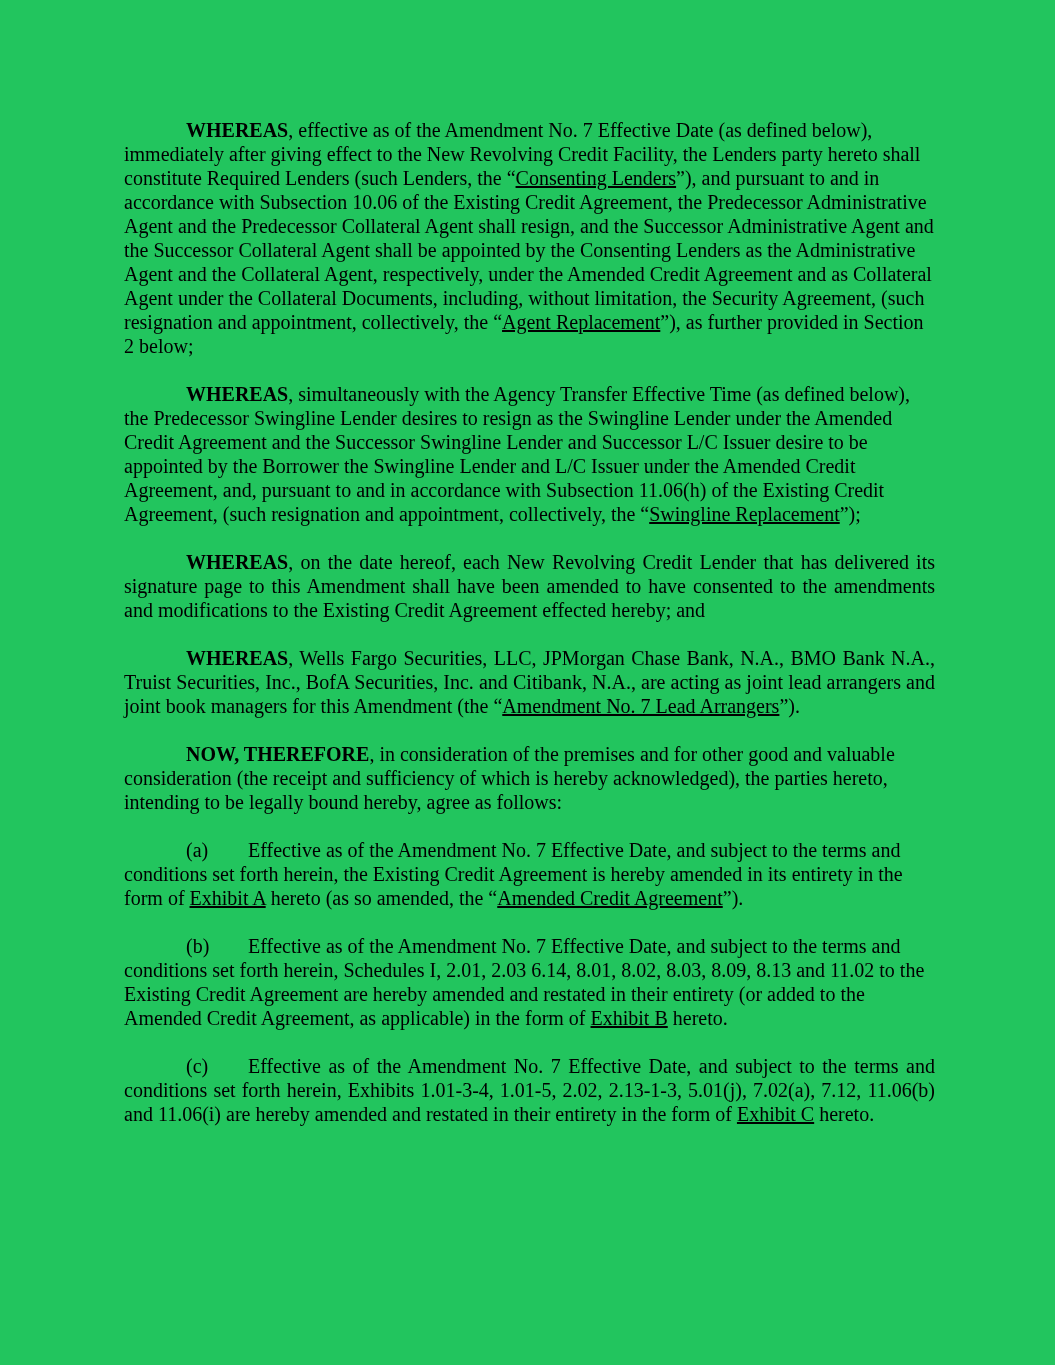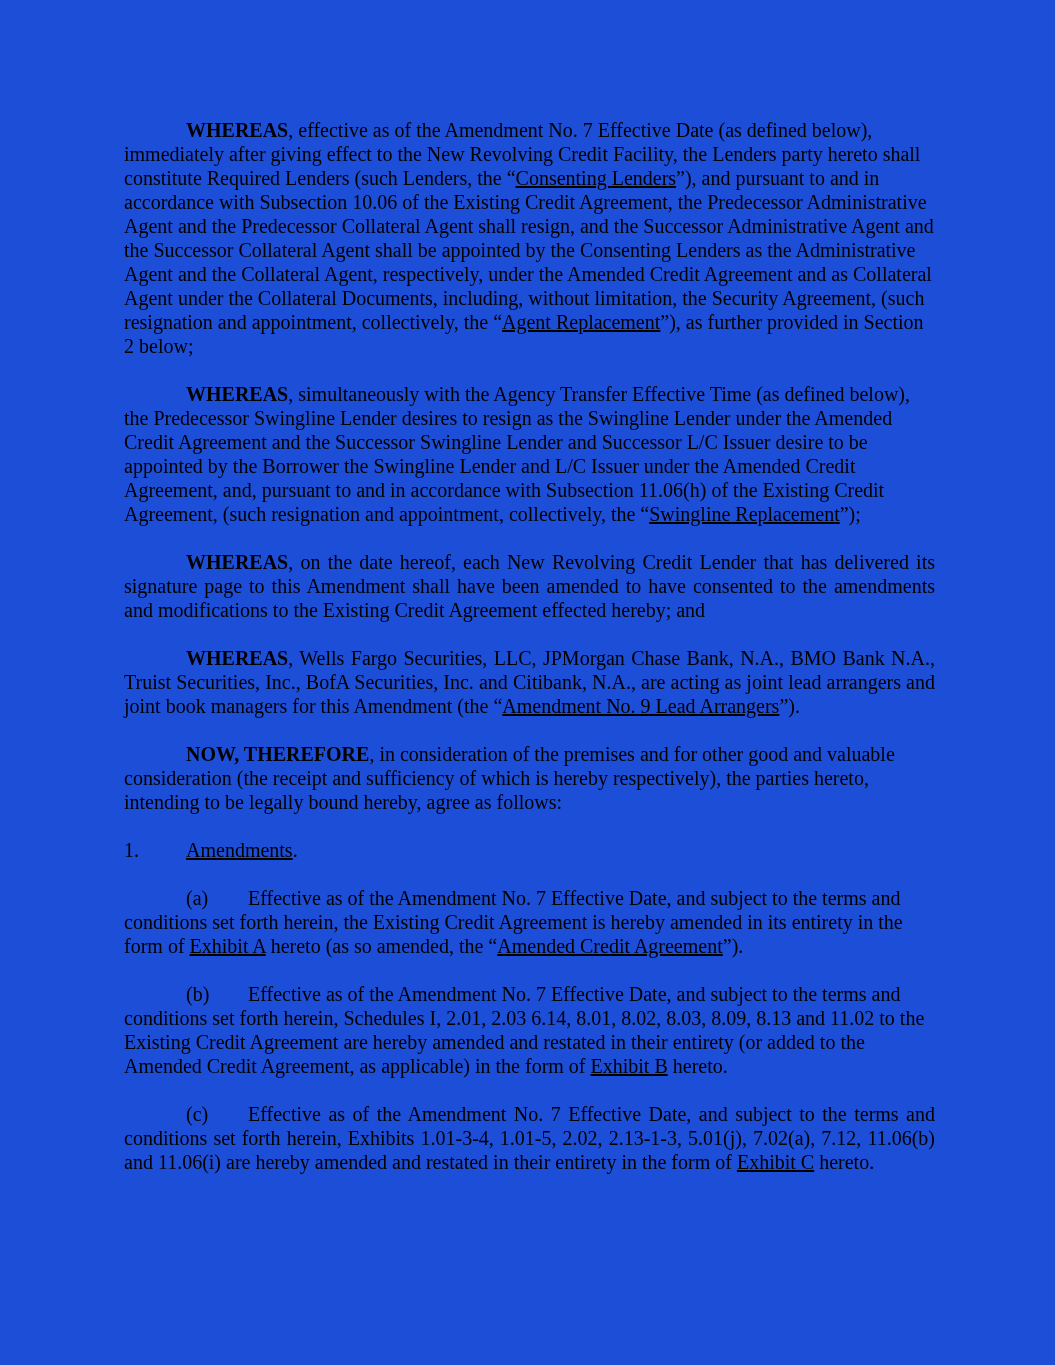--- a/index.html
+++ b/index.html
@@ -5,21 +5,21 @@
   html, body {
     margin: 0;
     padding: 0;
     background: #ffffff;
   }
   .page {
     position: relative;
     width: 1055px;
     height: 1365px;
     box-sizing: border-box;
-    background: #1d4ed8;
+    background: #22c55e;
     color: #000000;
     padding: 118px 120px 12px 124px;
     overflow: hidden;
     font-family: "Liberation Serif", "DejaVu Serif", serif;
     font-size: 20px;
     line-height: 24px;
   }
   .para {
     margin: 0 0 24px 0;
     text-indent: 62px;
@@ -38,20 +38,19 @@
   }
 </style>
 </head>
 <body>
 
 <div class="page">
   <div>
       <p class="para align-left"><span class="bold">WHEREAS</span><span>, effective as of the Amendment No. 7 Effective Date (as defined below), immediately after giving effect to the New Revolving Credit Facility, the Lenders party hereto shall constitute Required Lenders (such Lenders, the “</span><span class="underline">Consenting Lenders</span><span>”), and pursuant to and in accordance with Subsection 10.06 of the Existing Credit Agreement, the Predecessor Administrative Agent and the Predecessor Collateral Agent shall resign, and the Successor Administrative Agent and the Successor Collateral Agent shall be appointed by the Consenting Lenders as the Administrative Agent and the Collateral Agent, respectively, under the Amended Credit Agreement and as Collateral Agent under the Collateral Documents, including, without limitation, the Security Agreement, (such resignation and appointment, collectively, the “</span><span class="underline">Agent Replacement</span><span>”), as further provided in Section 2 below;</span></p>
       <p class="para align-left"><span class="bold">WHEREAS</span><span>, simultaneously with the Agency Transfer Effective Time (as defined below), the Predecessor Swingline Lender desires to resign as the Swingline Lender under the Amended Credit Agreement and the Successor Swingline Lender and Successor L/C Issuer desire to be appointed by the Borrower the Swingline Lender and L/C Issuer under the Amended Credit Agreement, and, pursuant to and in accordance with Subsection 11.06(h) of the Existing Credit Agreement, (such resignation and appointment, collectively, the “</span><span class="underline">Swingline Replacement</span><span>”);</span></p>
       <p class="para align-justify"><span class="bold">WHEREAS</span><span>, on the date hereof, each New Revolving Credit Lender that has delivered its signature page to this Amendment shall have been amended to have consented to the amendments and modifications to the Existing Credit Agreement effected hereby; and</span></p>
-      <p class="para align-justify"><span class="bold">WHEREAS</span><span>, Wells Fargo Securities, LLC, JPMorgan Chase Bank, N.A., BMO Bank N.A., Truist Securities, Inc., BofA Securities, Inc. and Citibank, N.A., are acting as joint lead arrangers and joint book managers for this Amendment (the “</span><span class="underline">Amendment No. 9 Lead Arrangers</span><span>”).</span></p>
-      <p class="para align-left"><span class="bold">NOW, THEREFORE</span><span>, in consideration of the premises and for other good and valuable consideration (the receipt and sufficiency of which is hereby respectively), the parties hereto, intending to be legally bound hereby, agree as follows:</span></p>
-      <p class="para align-left hanging"><span class="tabbed">1.</span><span class="underline">Amendments</span><span>.</span></p>
+      <p class="para align-justify"><span class="bold">WHEREAS</span><span>, Wells Fargo Securities, LLC, JPMorgan Chase Bank, N.A., BMO Bank N.A., Truist Securities, Inc., BofA Securities, Inc. and Citibank, N.A., are acting as joint lead arrangers and joint book managers for this Amendment (the “</span><span class="underline">Amendment No. 7 Lead Arrangers</span><span>”).</span></p>
+      <p class="para align-left"><span class="bold">NOW, THEREFORE</span><span>, in consideration of the premises and for other good and valuable consideration (the receipt and sufficiency of which is hereby acknowledged), the parties hereto, intending to be legally bound hereby, agree as follows:</span></p>
       <p class="para align-left"><span class="tabbed">(a)</span><span>Effective as of the Amendment No. 7 Effective Date, and subject to the terms and conditions set forth herein, the Existing Credit Agreement is hereby amended in its entirety in the form of </span><span class="underline">Exhibit A</span><span> hereto (as so amended, the “</span><span class="underline">Amended Credit Agreement</span><span>”).</span></p>
       <p class="para align-left"><span class="tabbed">(b)</span><span>Effective as of the Amendment No. 7 Effective Date, and subject to the terms and conditions set forth herein, Schedules I, 2.01, 2.03 6.14, 8.01, 8.02, 8.03, 8.09, 8.13 and 11.02 to the Existing Credit Agreement are hereby amended and restated in their entirety (or added to the Amended Credit Agreement, as applicable) in the form of </span><span class="underline">Exhibit B</span><span> hereto.</span></p>
       <p class="para align-justify"><span class="tabbed">(c)</span><span>Effective as of the Amendment No. 7 Effective Date, and subject to the terms and conditions set forth herein, Exhibits 1.01-3-4, 1.01-5, 2.02, 2.13-1-3, 5.01(j), 7.02(a), 7.12, 11.06(b) and 11.06(i) are hereby amended and restated in their entirety in the form of </span><span class="underline">Exhibit C</span><span> hereto.</span></p>
     </div>
 </div>
 
 </body></html>

